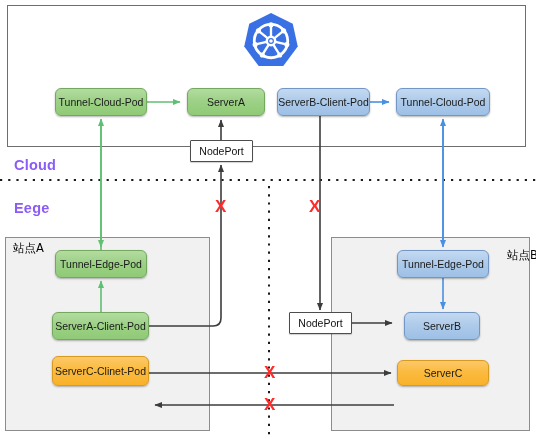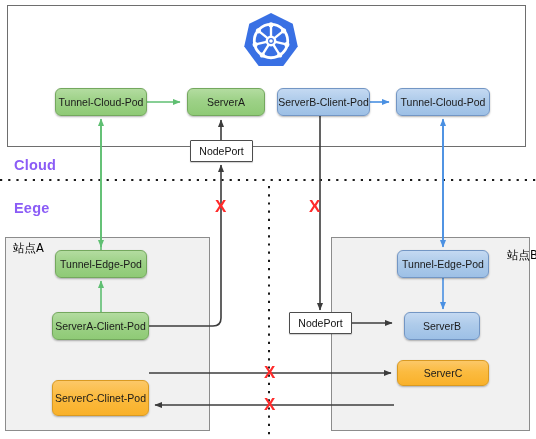--- a/index.html
+++ b/index.html
@@ -213,21 +213,21 @@
   <div class="node blue" style="left:396px; top:88px;  width:94px; height:28px;">
     <span>Tunnel-Cloud-Pod</span>
   </div>
 
   <div class="node green" style="left:55px; top:250px; width:92px; height:28px;">
     <span>Tunnel-Edge-Pod</span>
   </div>
   <div class="node green" style="left:52px; top:312px; width:97px; height:28px;">
     <span>ServerA-Client-Pod</span>
   </div>
-  <div class="node orange" style="left:52px; top:380px; width:97px; height:36px;">
+  <div class="node orange" style="left:52px; top:356px; width:97px; height:30px;">
     <span>ServerC-Clinet-Pod</span>
   </div>
 
   <div class="node blue" style="left:397px; top:250px; width:92px; height:28px;">
     <span>Tunnel-Edge-Pod</span>
   </div>
   <div class="node blue" style="left:397px; top:312px; width:76px; height:28px;margin-left:7px;">
     <span>ServerB</span>
   </div>
   <div class="node orange" style="left:397px; top:360px; width:92px; height:26px;">

